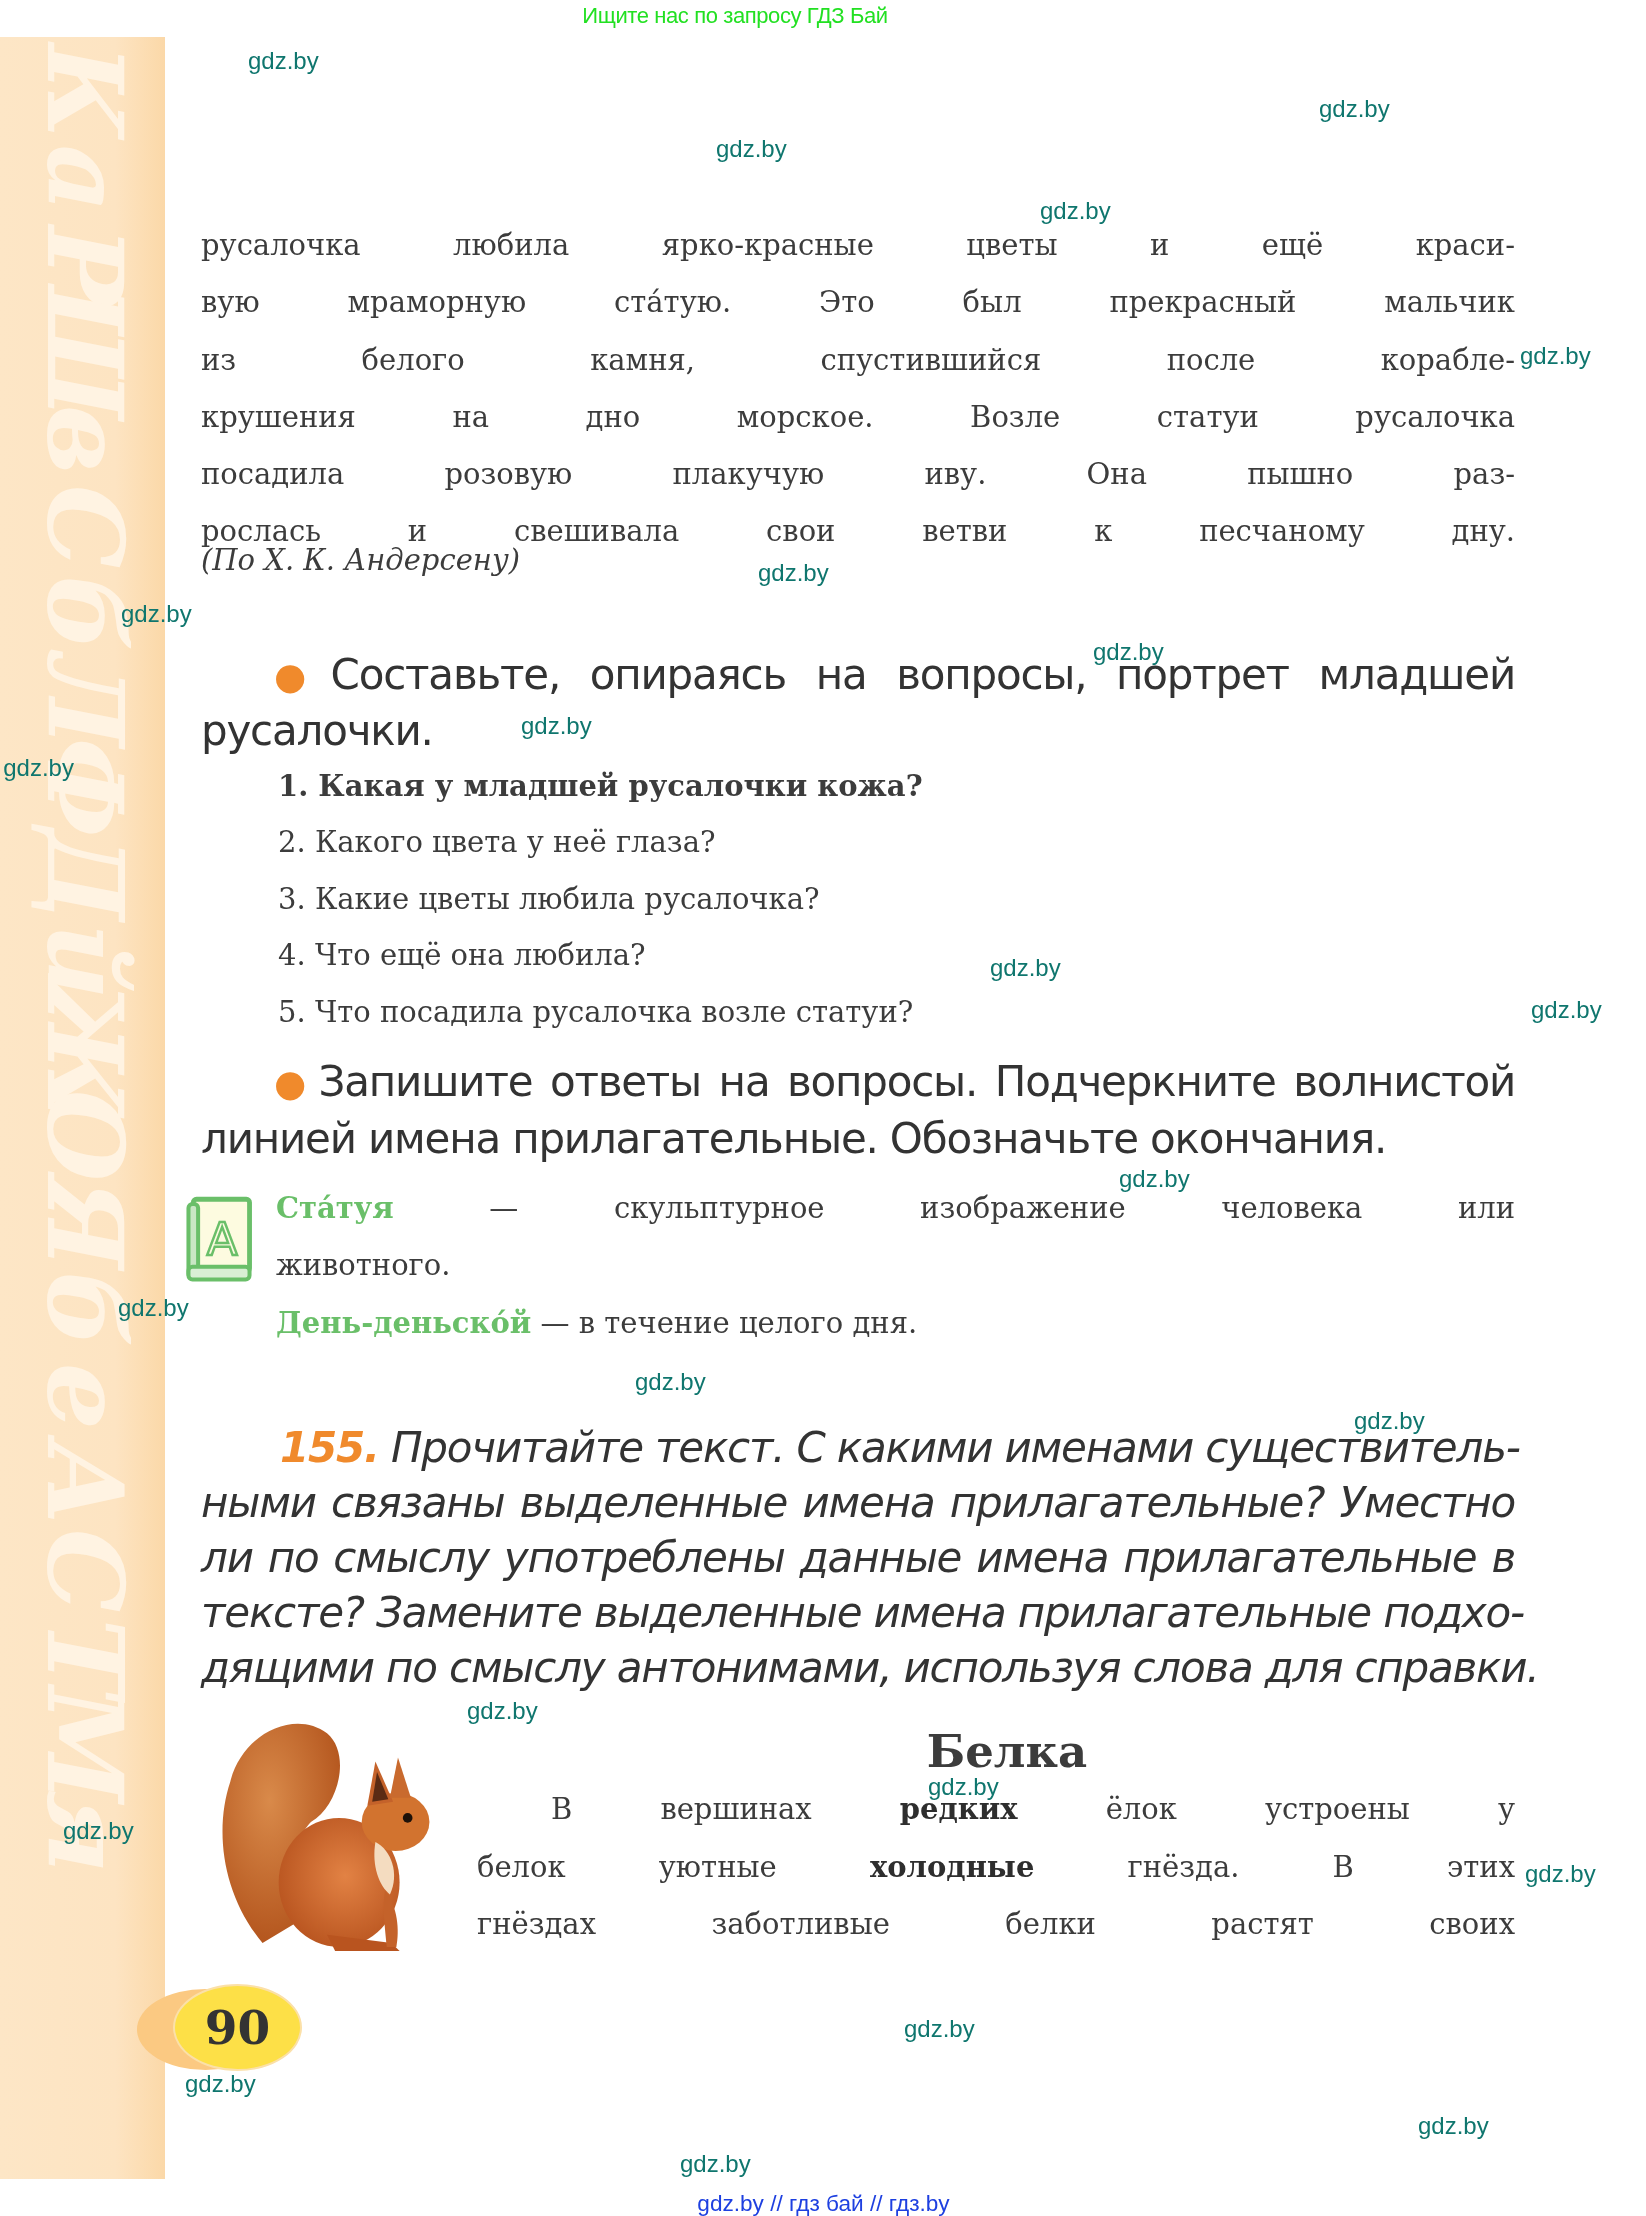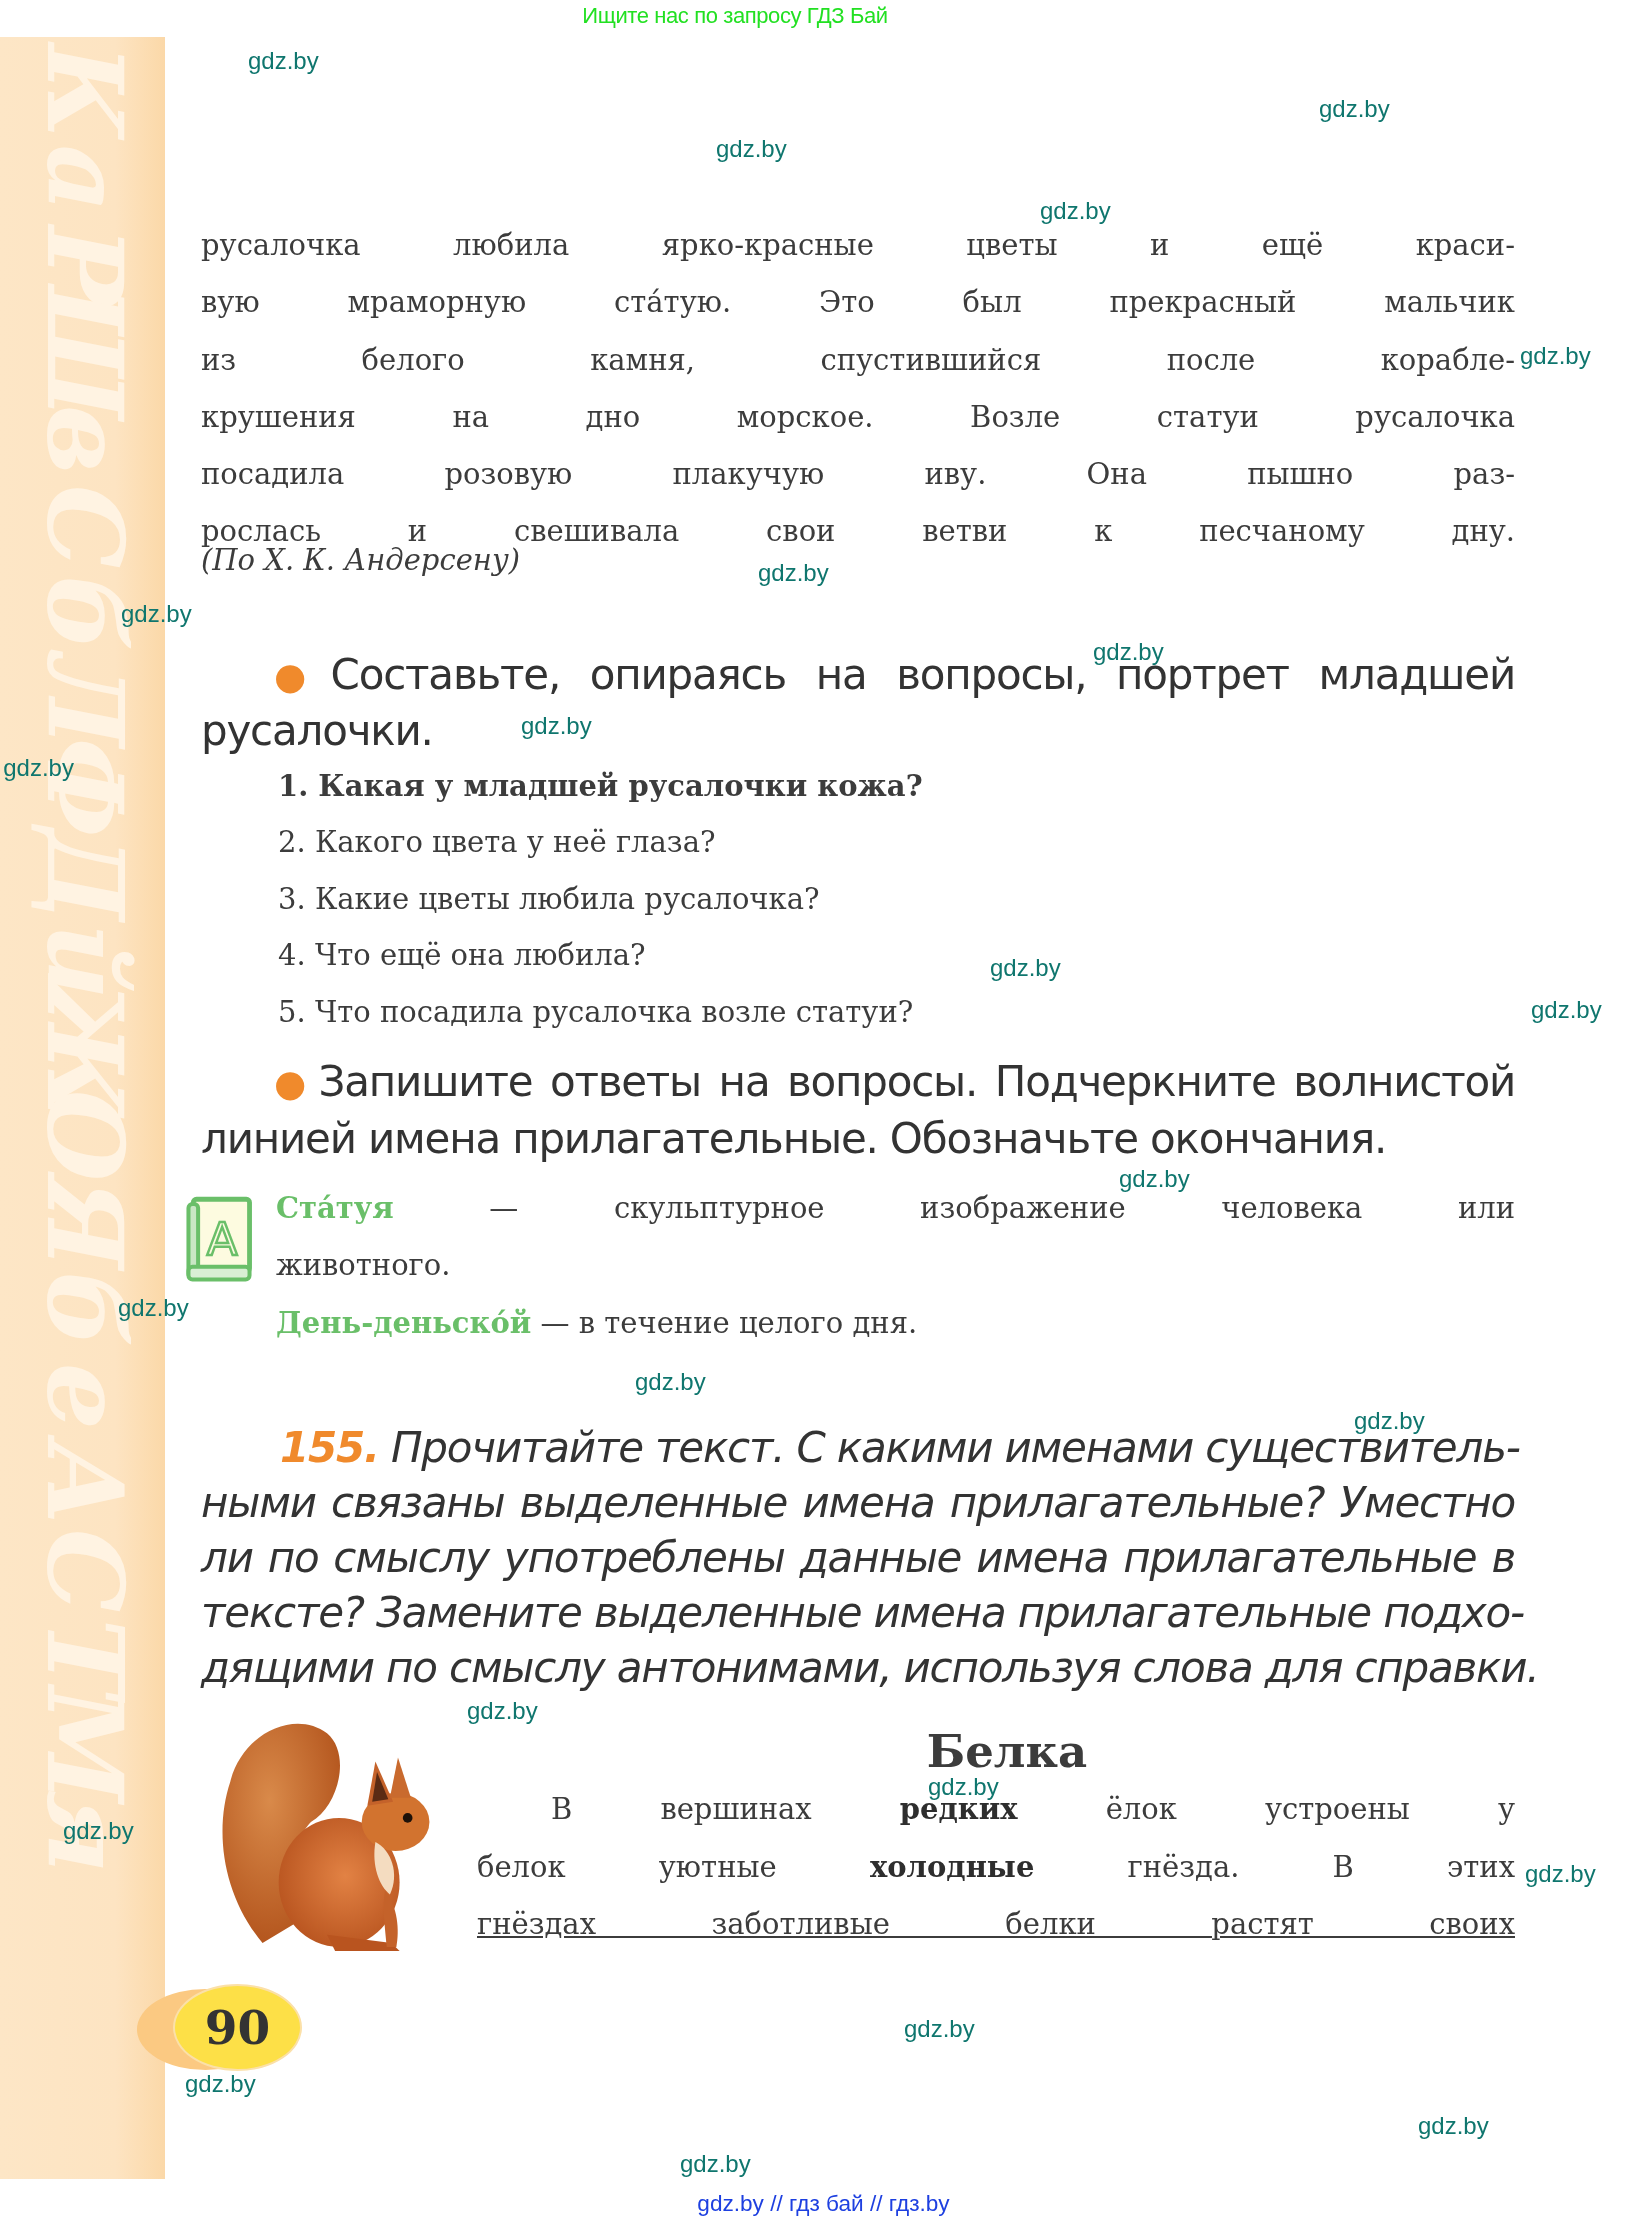--- a/index.html
+++ b/index.html
@@ -165,21 +165,21 @@
   </svg>
 </div>
 
 <div class="abs serif" style="left:201px; width:1314px; top:1725px; text-align:center; padding-left:298px; box-sizing:border-box; font-weight:bold; font-size:45px;">Белка</div>
 <div class="abs serif" style="left:551px; width:964px; top:1792px; text-align:justify; text-align-last:justify;">
   <span>В вершинах </span><b class="strong">редких</b><span> ёлок устроены у</span>
 </div>
 <div class="abs serif" style="left:477px; width:1038px; top:1850px; text-align:justify; text-align-last:justify;">
   <span>белок уютные </span><b class="strong">холодные</b><span> гнёзда. В этих</span>
 </div>
-<div class="abs serif" style="left:477px; width:1038px; top:1907px; text-align:justify; text-align-last:justify;text-decoration:underline;">гнёздах заботливые белки растят своих</div>
+<div class="abs serif" style="left:477px; width:1038px; top:1907px; text-align:justify; text-align-last:justify;">гнёздах заботливые белки растят своих</div>
 
 <div class="abs page-num-wrap">
   <div class="page-num-back"></div>
   <div class="page-num">90</div>
 </div>
 
 <div id="wm-layer">
     <div class="abs wm" style="left: 248px; top: 47px;">gdz.by</div>
     <div class="abs wm" style="left: 1319px; top: 95px;">gdz.by</div>
     <div class="abs wm" style="left: 716px; top: 135px;">gdz.by</div>

